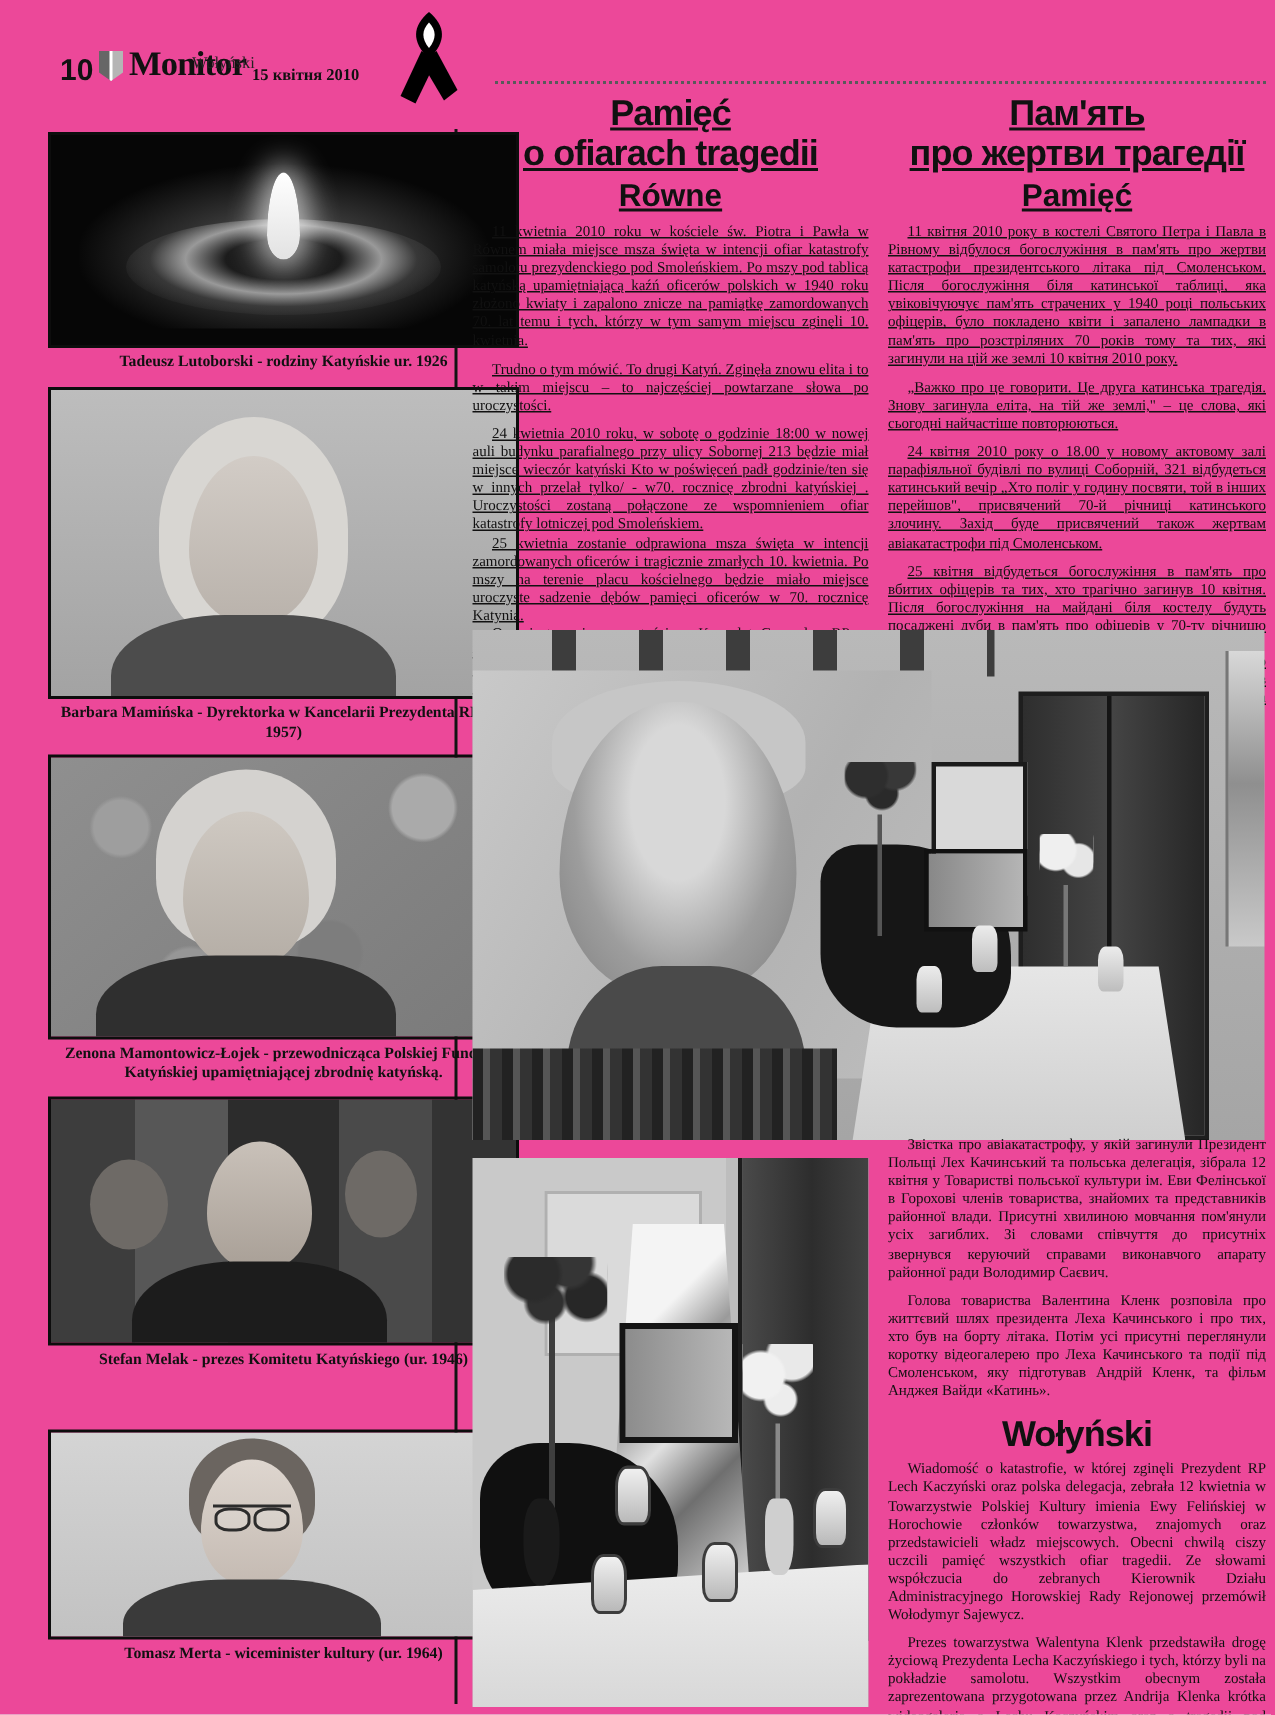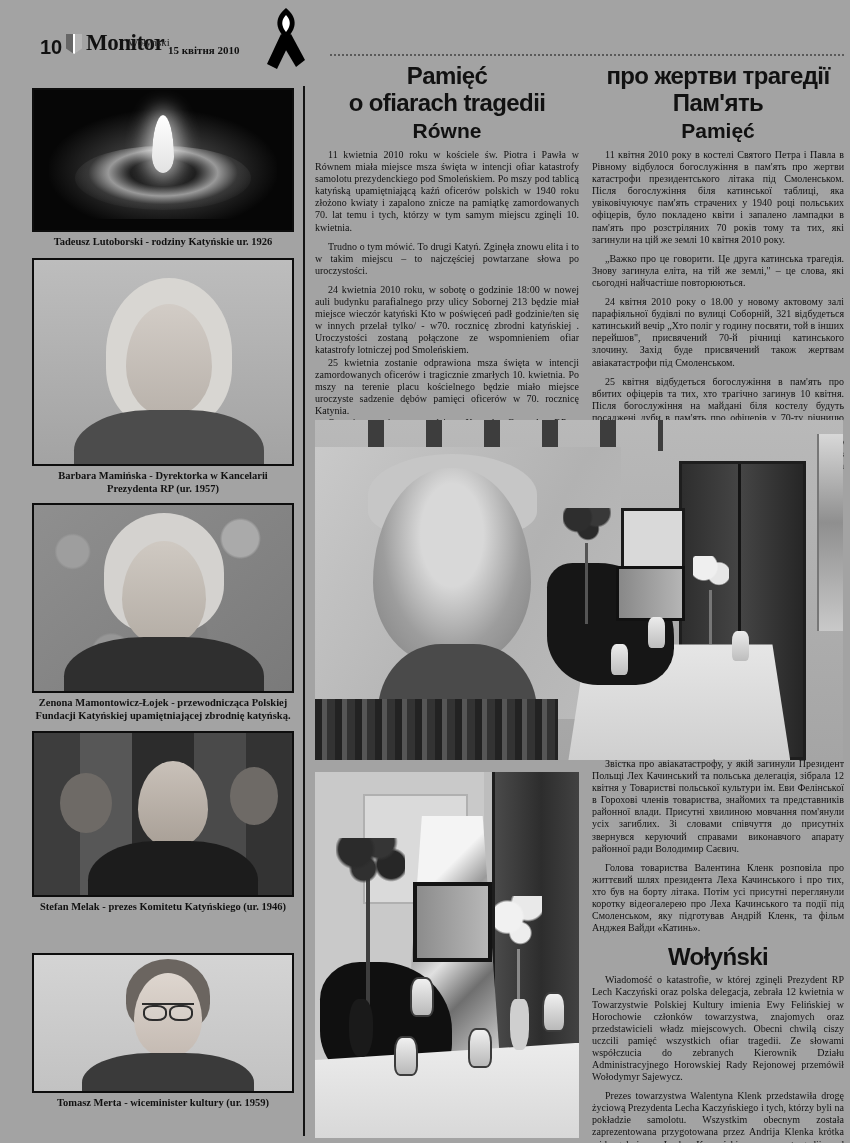--- a/index.html
+++ b/index.html
@@ -1,37 +1,37 @@
 <!DOCTYPE html>
 <html><head>
 <meta charset="utf-8">
 <style>
   * { margin:0; padding:0; box-sizing:border-box; }
   html,body { background:#e9e9e9; }
   .page {
     position:relative; width:850px; height:1143px; margin:0 auto;
-    background:#a3a3a3; overflow:hidden;
+    background:#ec4899; overflow:hidden;
     font-family:"Liberation Serif", serif; color:#111;
   }
   
   .page-number { position:absolute; left:40px; top:36px; font:bold 20px "Liberation Sans",sans-serif; }
   .logo { position:absolute; left:66px; top:30px; width:150px; height:34px; }
   .logo-shield { position:absolute; left:0; top:4px; width:16px; height:20px;
     background:linear-gradient(90deg,#666 50%,#b5b5b5 50%);
     clip-path:polygon(0 0,100% 0,100% 72%,50% 100%,0 72%); }
   .logo-shield:after { content:""; position:absolute; left:7px; top:0; width:2px; height:100%; background:#fff; }
   .logo-title { position:absolute; left:20px; top:0; font:bold 23px "Liberation Serif",serif; letter-spacing:-0.5px; }
   .logo-subtitle { position:absolute; left:62px; top:6px; font:11px "Liberation Serif",serif; color:#222; }
   .issue-date { position:absolute; left:168px; top:44px; font:bold 11px "Liberation Serif",serif; }
   .dotted-rule { position:absolute; left:330px; top:54px; width:514px; border-top:2px dotted #5a5a5a; }
   .ribbon { position:absolute; left:260px; top:6px; width:52px; height:64px; }
   .col-divider { position:absolute; left:303px; top:86px; width:2px; height:1050px; background:#141414; }
 
   
-  .figure { position:absolute; left:32px; width:262px; }
+  .figure { position:absolute; left:32px; width:314px; }
   .photo { position:relative; width:100%; border:2px solid #0d0d0d; overflow:hidden; background:#888; }
   .caption { margin-top:4px; font:bold 10.5px/12.5px "Liberation Serif",serif; text-align:center; }
 
   
   .ph-candle { height:144px; background:#060606; }
   .candle-glow { position:absolute; left:6%; top:14%; width:88%; height:78%;
     background:radial-gradient(ellipse at 50% 55%, rgba(200,200,200,.55) 0%, rgba(130,130,130,.38) 34%, rgba(15,15,15,0) 72%); }
   .candle-wax { position:absolute; left:16%; top:40%; width:68%; height:46%; border-radius:50%;
     background:radial-gradient(ellipse at 50% 42%, rgba(25,25,25,.95) 26%, rgba(170,170,170,.85) 44%, rgba(70,70,70,.55) 60%, rgba(5,5,5,0) 78%); }
   .candle-flame { position:absolute; left:calc(50% - 11px); top:18%; width:22px; height:58px;
@@ -68,21 +68,21 @@
   .ph-tomasz .hair { left:92px; top:4px; width:84px; height:74px; background:#6b6560; }
   .ph-tomasz .head { left:100px; top:18px; width:68px; height:84px; background:linear-gradient(#ded6cf,#c4bab2); }
   .ph-tomasz .glasses { position:absolute; left:108px; top:48px; width:52px; height:14px;
     border-top:2px solid #2c2c2c; }
   .ph-tomasz .glasses:before,.ph-tomasz .glasses:after { content:""; position:absolute; top:0; width:20px; height:12px;
     border:2px solid #2c2c2c; border-radius:40%; background:rgba(255,255,255,.15); }
   .ph-tomasz .glasses:before{ left:1px; } .ph-tomasz .glasses:after{ right:1px; }
   .ph-tomasz .torso { left:48px; top:98px; width:172px; height:42px; background:#3a3a3a; }
 
   
-  .article { position:absolute; top:62px; }
+  .article { position:absolute; top:62px;text-decoration:underline; }
   .article-mid { left:315px; width:264px; }
   .article-right { left:592px; width:252px; }
   .headline { font:bold 24px/27px "Liberation Sans",sans-serif; text-align:center; letter-spacing:-0.6px; }
   .subhead { font:bold 21px/24px "Liberation Sans",sans-serif; text-align:center; margin:3px 0 6px; }
   .body-text p { font:10px/12.1px "Liberation Serif",serif; text-align:justify; text-indent:13px; margin:0; }
   .body-text p.sp { margin-bottom:7px; }
 
   
   .big-photo { position:absolute; left:315px; top:420px; width:528px; height:340px; overflow:hidden;
     background:linear-gradient(180deg,#b9b9b9,#a5a5a5); }
@@ -223,42 +223,42 @@
     <figcaption class="caption">Stefan Melak - prezes Komitetu Katyńskiego (ur. 1946)</figcaption>
   </figure>
 
   <figure class="figure" style="top:953px">
     <div class="photo ph-tomasz">
       <div class="hair"></div>
       <div class="head"></div>
       <div class="glasses"></div>
       <div class="torso"></div>
     </div>
-    <figcaption class="caption">Tomasz Merta - wiceminister kultury (ur. 1959)</figcaption>
+    <figcaption class="caption">Tomasz Merta - wiceminister kultury (ur. 1964)</figcaption>
   </figure>
 
   <div class="article article-mid">
     <div class="headline">
       <div>Pamięć</div>
       <div>o ofiarach tragedii</div>
     </div>
     <div class="subhead">Równe</div>
     <div class="body-text">
       <p class="sp">11 kwietnia 2010 roku w kościele św. Piotra i Pawła w Równem miała miejsce msza święta w intencji ofiar katastrofy samolotu prezydenckiego pod Smoleńskiem. Po  mszy pod tablicą katyńską upamiętniającą kaźń oficerów polskich w 1940 roku złożono kwiaty i zapalono znicze na pamiątkę zamordowanych 70. lat temu i tych, którzy w tym samym miejscu zginęli 10. kwietnia.</p>
       <p class="sp">Trudno o tym mówić. To drugi Katyń. Zginęła znowu elita i to w takim miejscu – to najczęściej powtarzane słowa po uroczystości.</p>
       <p>24 kwietnia 2010 roku, w sobotę o godzinie 18:00 w nowej auli budynku parafialnego przy ulicy Sobornej 213 będzie miał miejsce wieczór katyński Kto w poświęceń padł godzinie/ten się w innych przelał tylko/ - w70. rocznicę zbrodni katyńskiej . Uroczystości zostaną połączone ze wspomnieniem ofiar katastrofy lotniczej pod Smoleńskiem.</p>
       <p>25 kwietnia zostanie odprawiona msza święta w intencji zamordowanych oficerów i tragicznie zmarłych 10. kwietnia. Po mszy na terenie placu kościelnego będzie miało miejsce uroczyste sadzenie dębów pamięci oficerów w 70. rocznicę Katynia.</p>
       <p>Organizatorami uroczystości są Konsulat Generalny RP w Łucku, parafia rzymsko – katolicka w Równem, Związek Harcerstwa Polskiego na Ukrainie oraz Towarzystwo Kultury Polskiej im. Wł. Reymonta w Równem.</p>
     </div>
   </div>
 
   <div class="article article-right">
     <div class="headline">
+      <div>Пам'ять</div>
       <div>про жертви трагедії</div>
-      <div>Пам'ять</div>
     </div>
     <div class="subhead">Pamięć</div>
     <div class="body-text">
       <p class="sp">11 квітня 2010 року в костелі Святого Петра і Павла в Рівному відбулося богослужіння в пам'ять про жертви катастрофи президентського літака під Смоленськом. Після богослужіння біля катинської таблиці, яка увіковічуючує пам'ять страчених у 1940 році польських офіцерів, було покладено квіти і запалено лампадки в пам'ять про розстріляних 70 років тому та тих, які загинули на цій же землі 10 квітня 2010 року.</p>
       <p class="sp">„Важко про це говорити. Це друга катинська трагедія. Знову загинула еліта, на тій же землі," – це слова, які сьогодні найчастіше повторюються.</p>
       <p class="sp">24 квітня 2010 року о 18.00 у новому актовому залі парафіяльної будівлі по вулиці Соборній, 321 відбудеться катинський вечір „Хто поліг у годину посвяти, той в інших перейшов", присвячений 70-й річниці катинського злочину. Захід буде присвячений також жертвам авіакатастрофи під Смоленськом.</p>
       <p>25 квітня відбудеться богослужіння в пам'ять про вбитих офіцерів та тих, хто трагічно загинув 10 квітня. Після богослужіння на майдані біля костелу будуть посаджені дуби  в пам'ять про офіцерів у 70-ту річницю Катині.</p>
       <p>Організатори заходу – Генеральне Консульство Республіки Польща в Луцьку, римо-католицька парафія в Рівному, Спілка Польських Харцерів в Україні та Товариство Польської Культури ім. В. Реймонта в Рівному.</p>
     </div>
   </div>

